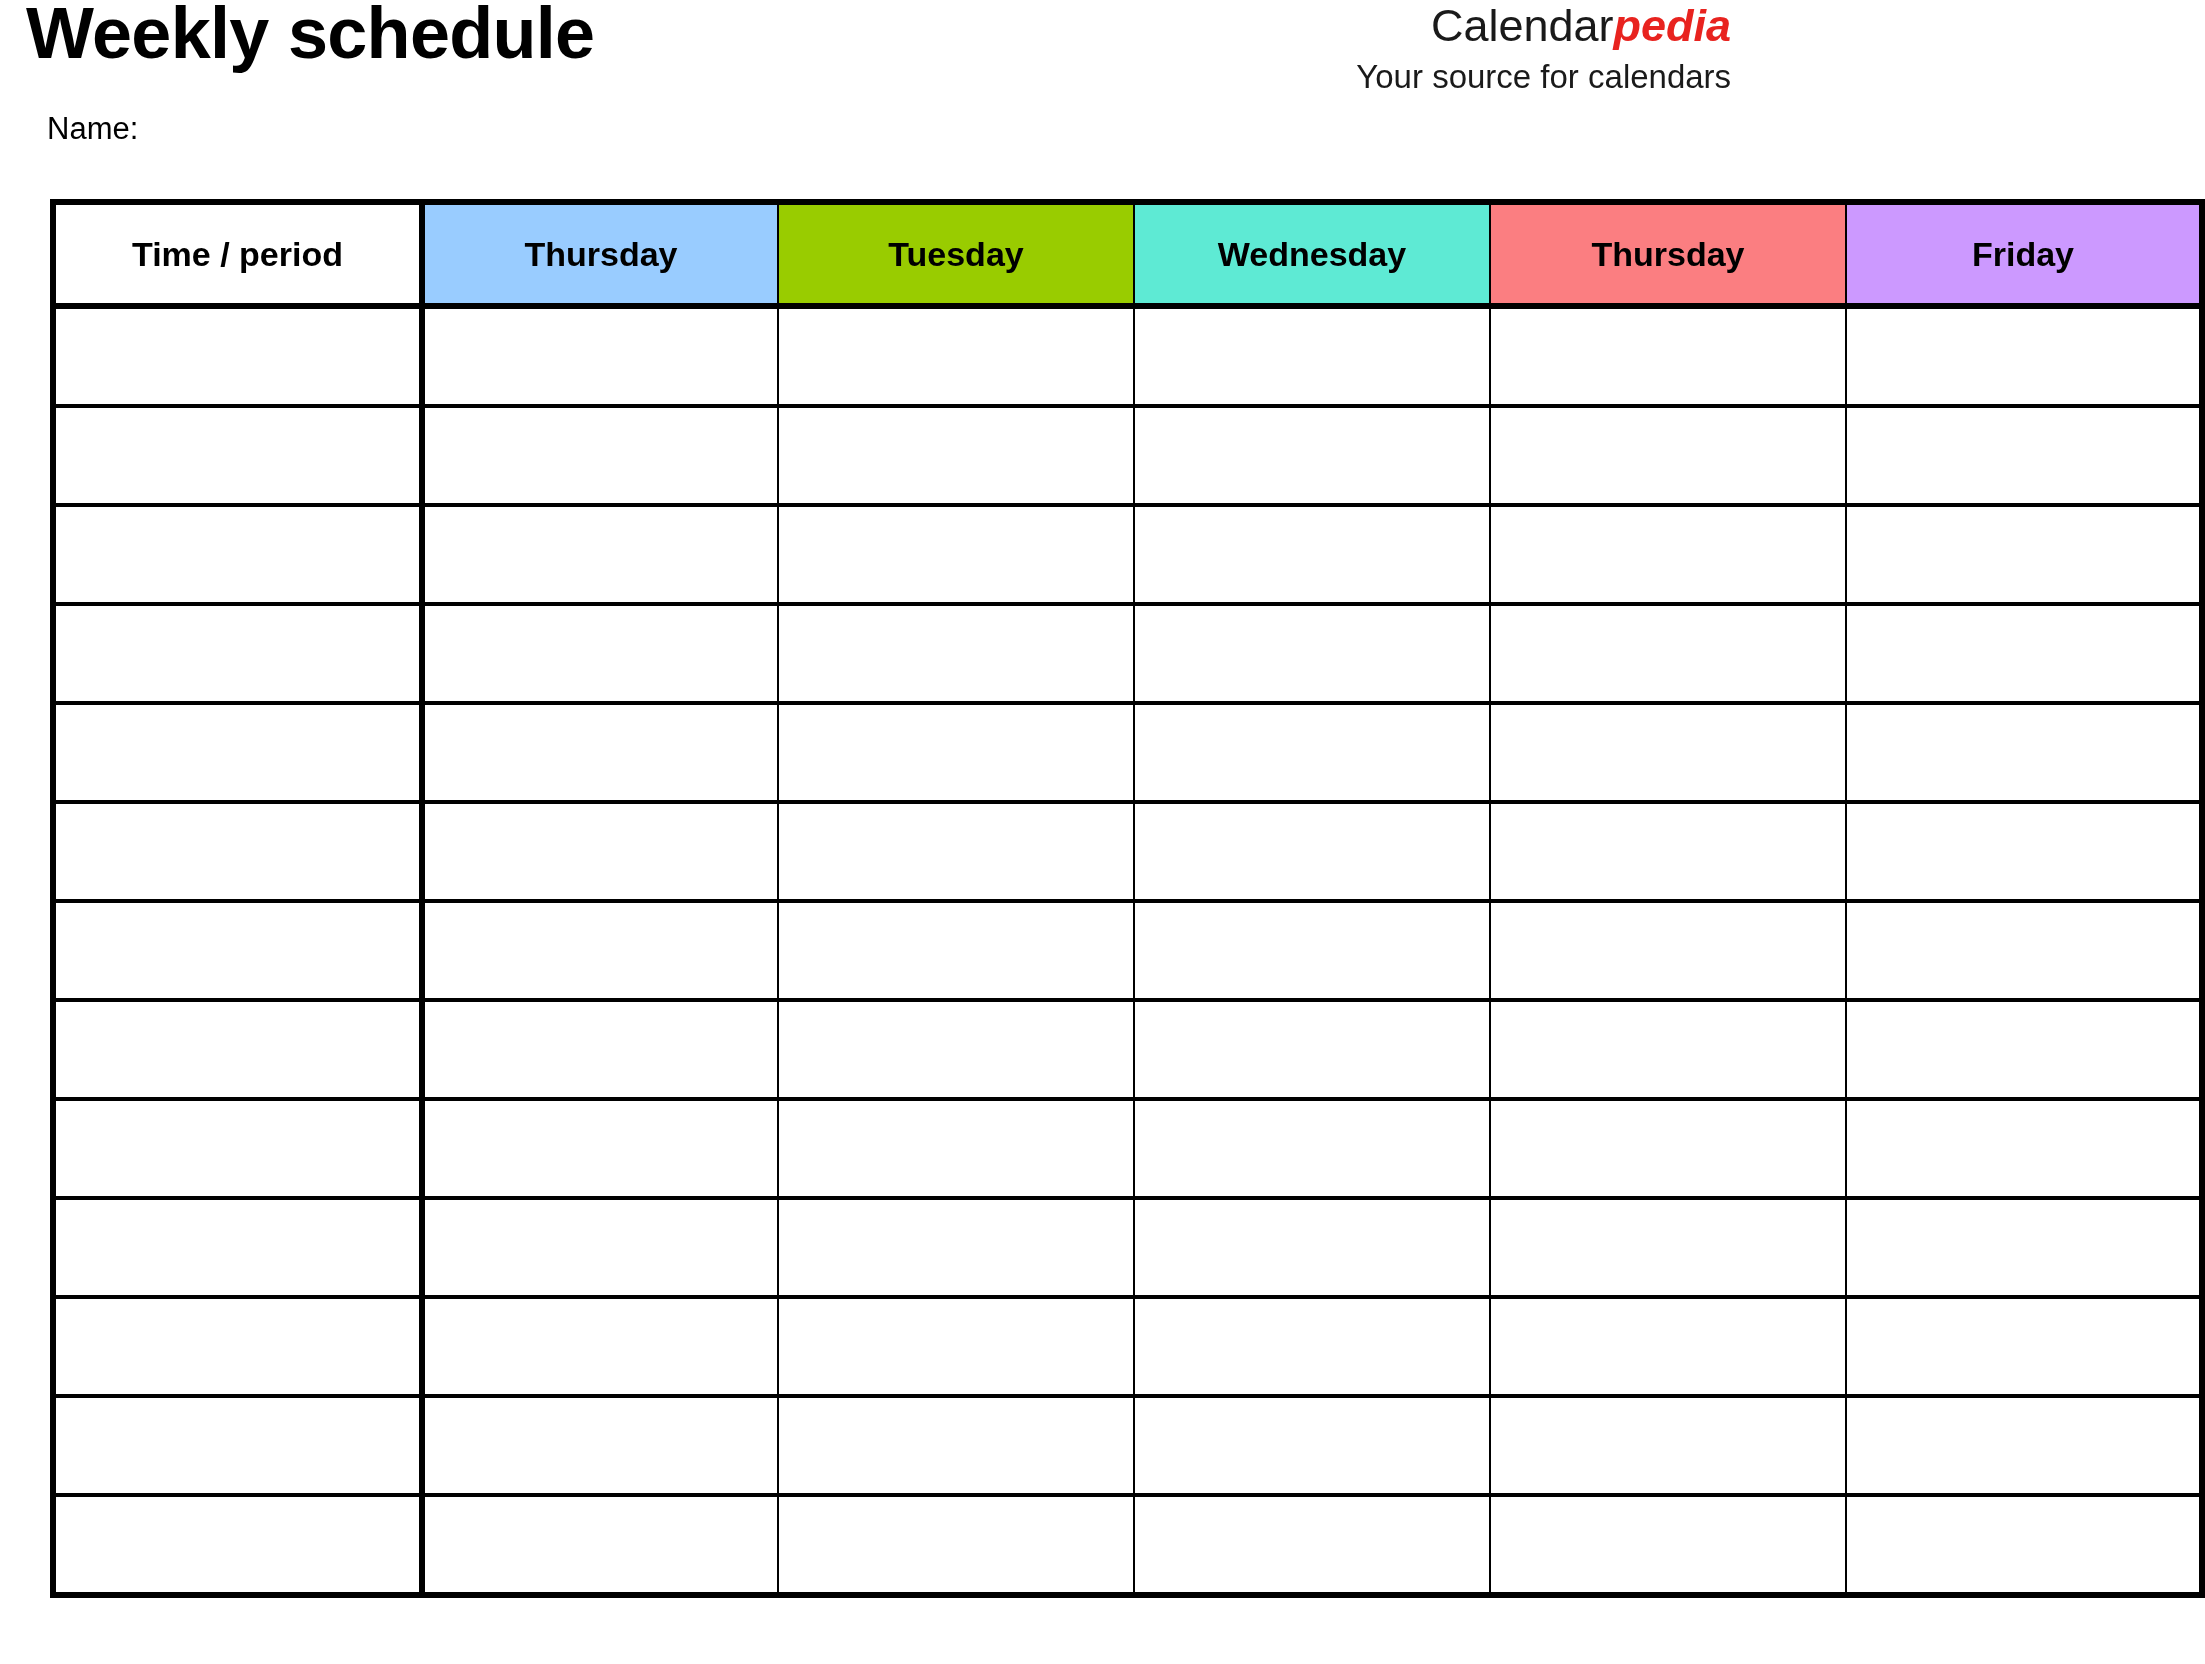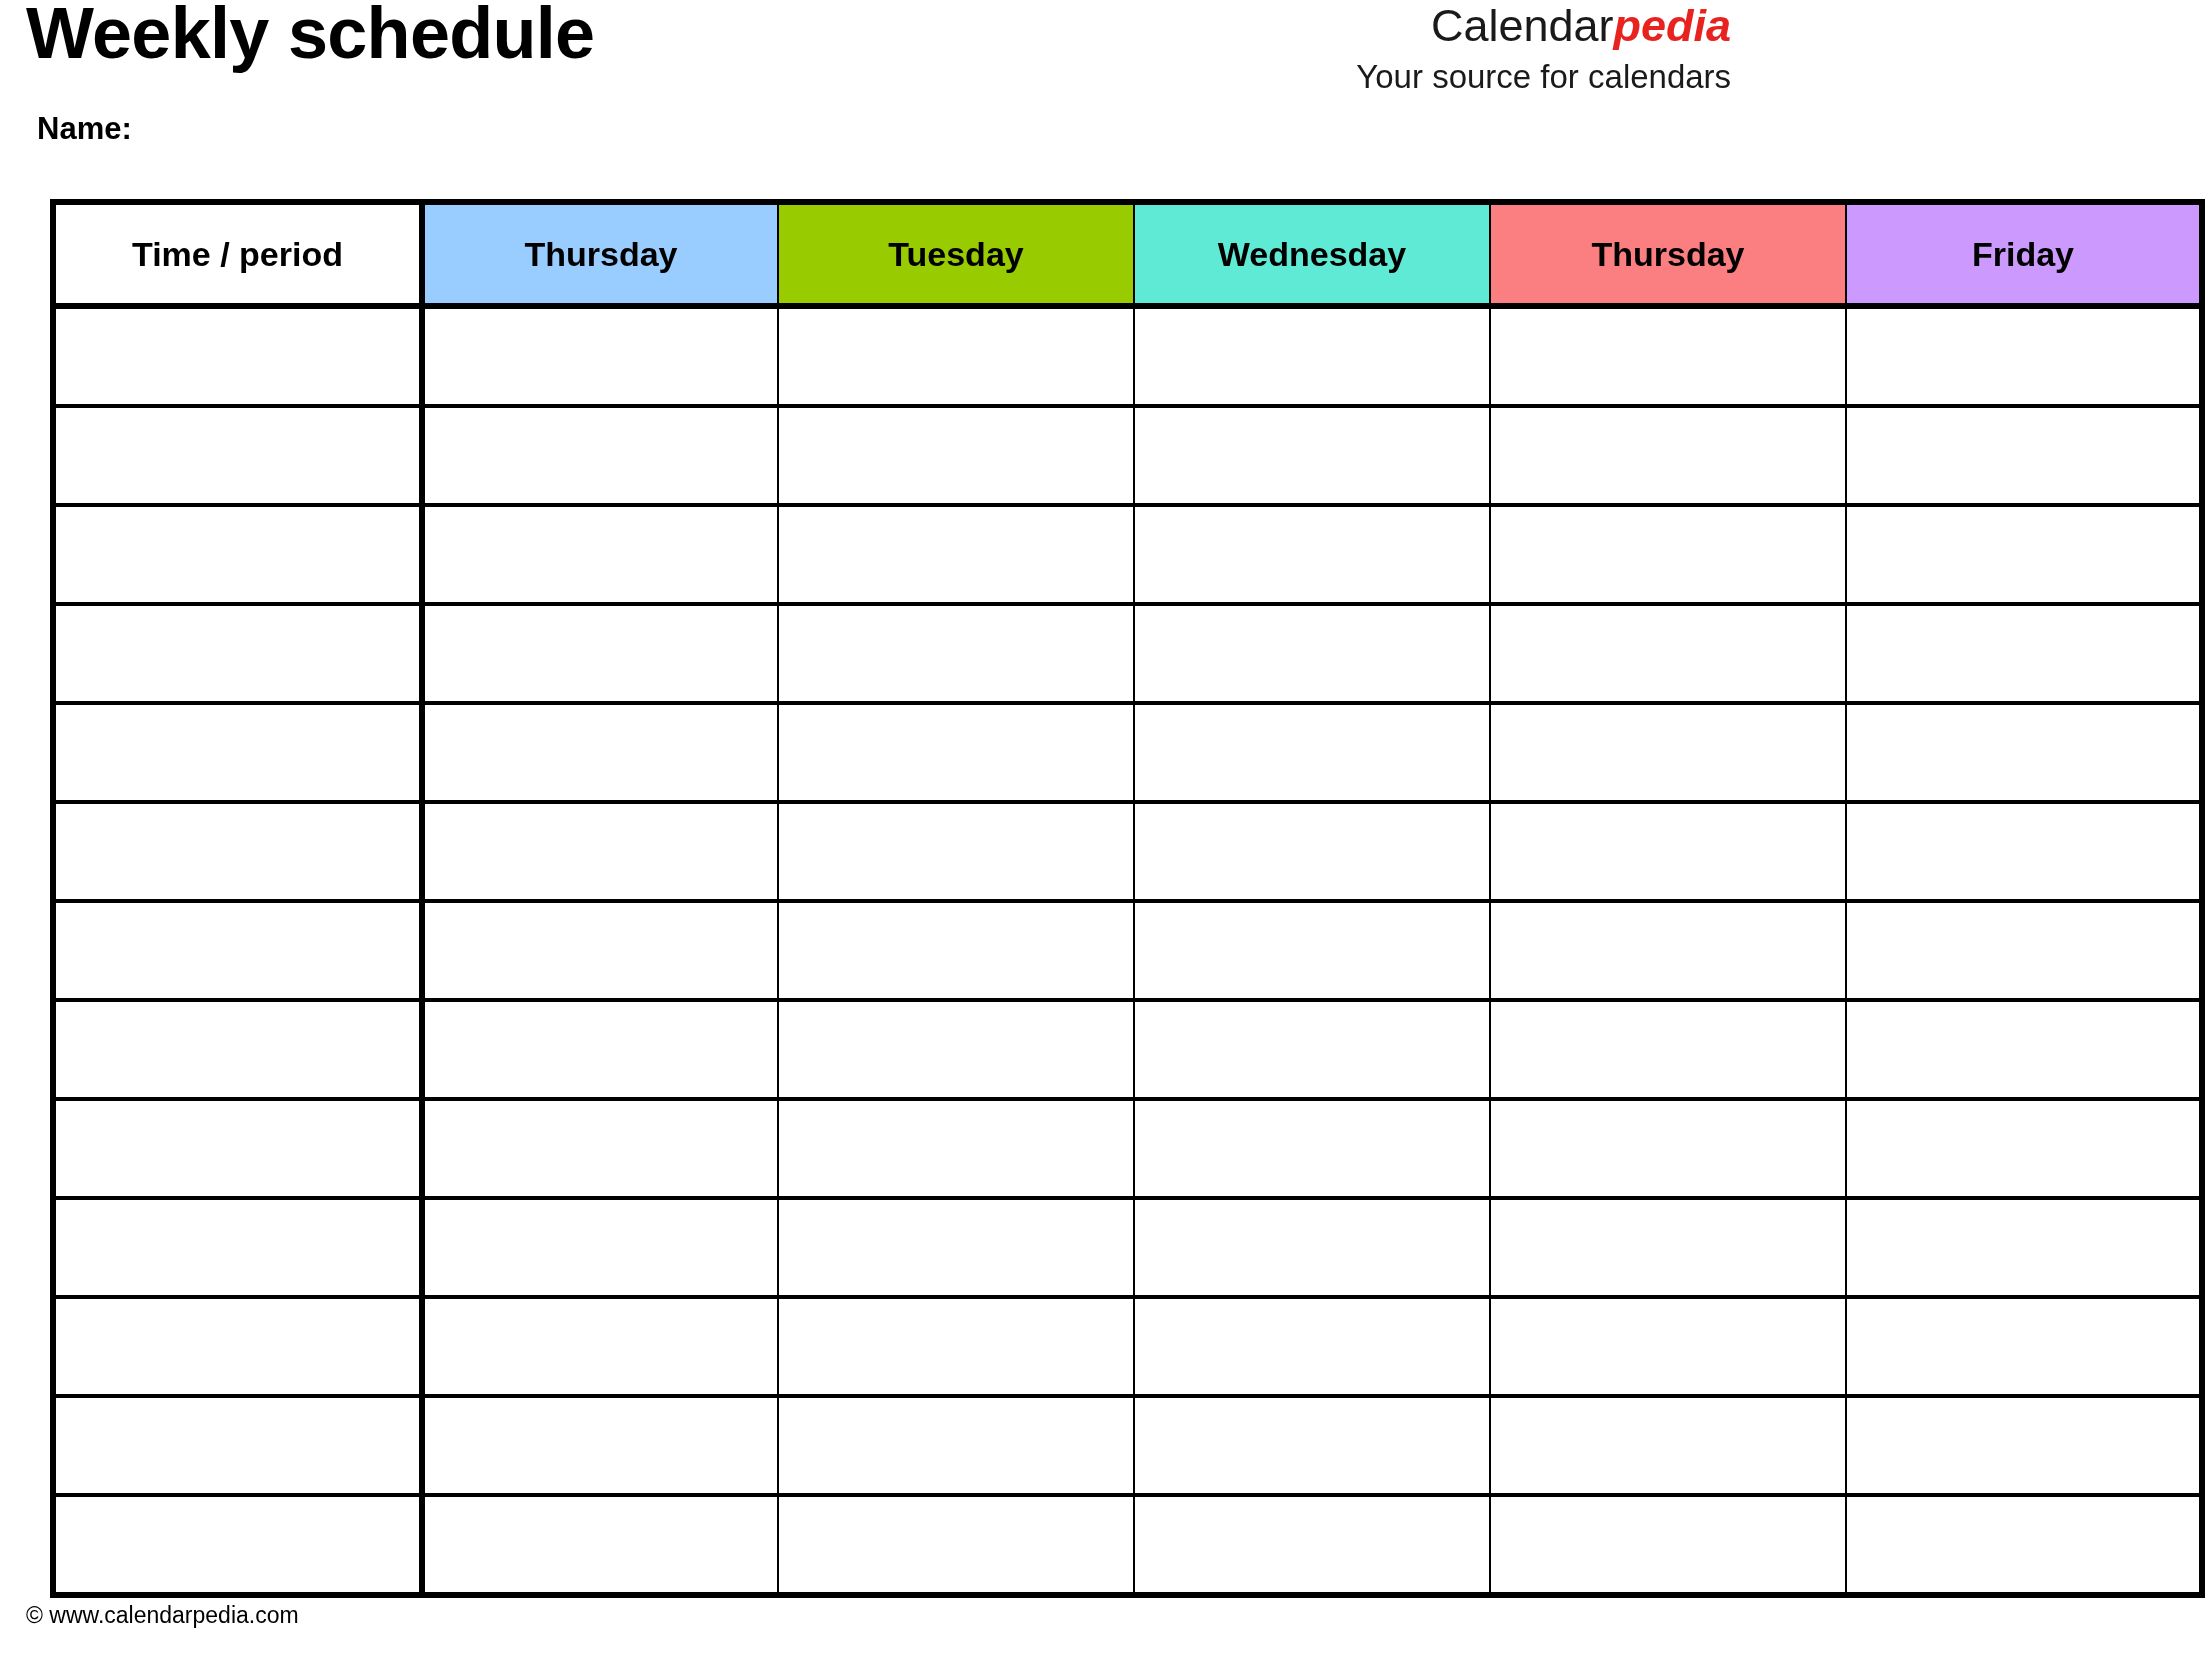--- a/index.html
+++ b/index.html
@@ -36,24 +36,24 @@
     top: -2.9px;
     font-size: 72px;
     font-weight: bold;
     letter-spacing: -0.7px;
     line-height: 1.0;
     white-space: nowrap;
   }
 
   .name-label {
     position: absolute;
-    left: 11px;
+    left: 21px;
     top: 111px;
     font-size: 31px;
-    font-weight: bold;
+    font-weight: normal;
     letter-spacing: 0px;
   }
 
   .brand {
     position: absolute;
     right: 5.9px;
     top: 2.9px;
     text-align: right;
     line-height: 1;
   }
@@ -283,16 +283,15 @@
           <td class="sep-right"></td>
           <td></td>
           <td></td>
           <td></td>
           <td></td>
           <td></td>
         </tr>
       </tbody>
   </table>
 
-  <div class="footer">© www.calendarpedia.com</div>
 
 </div>
 
 
 </body></html>

